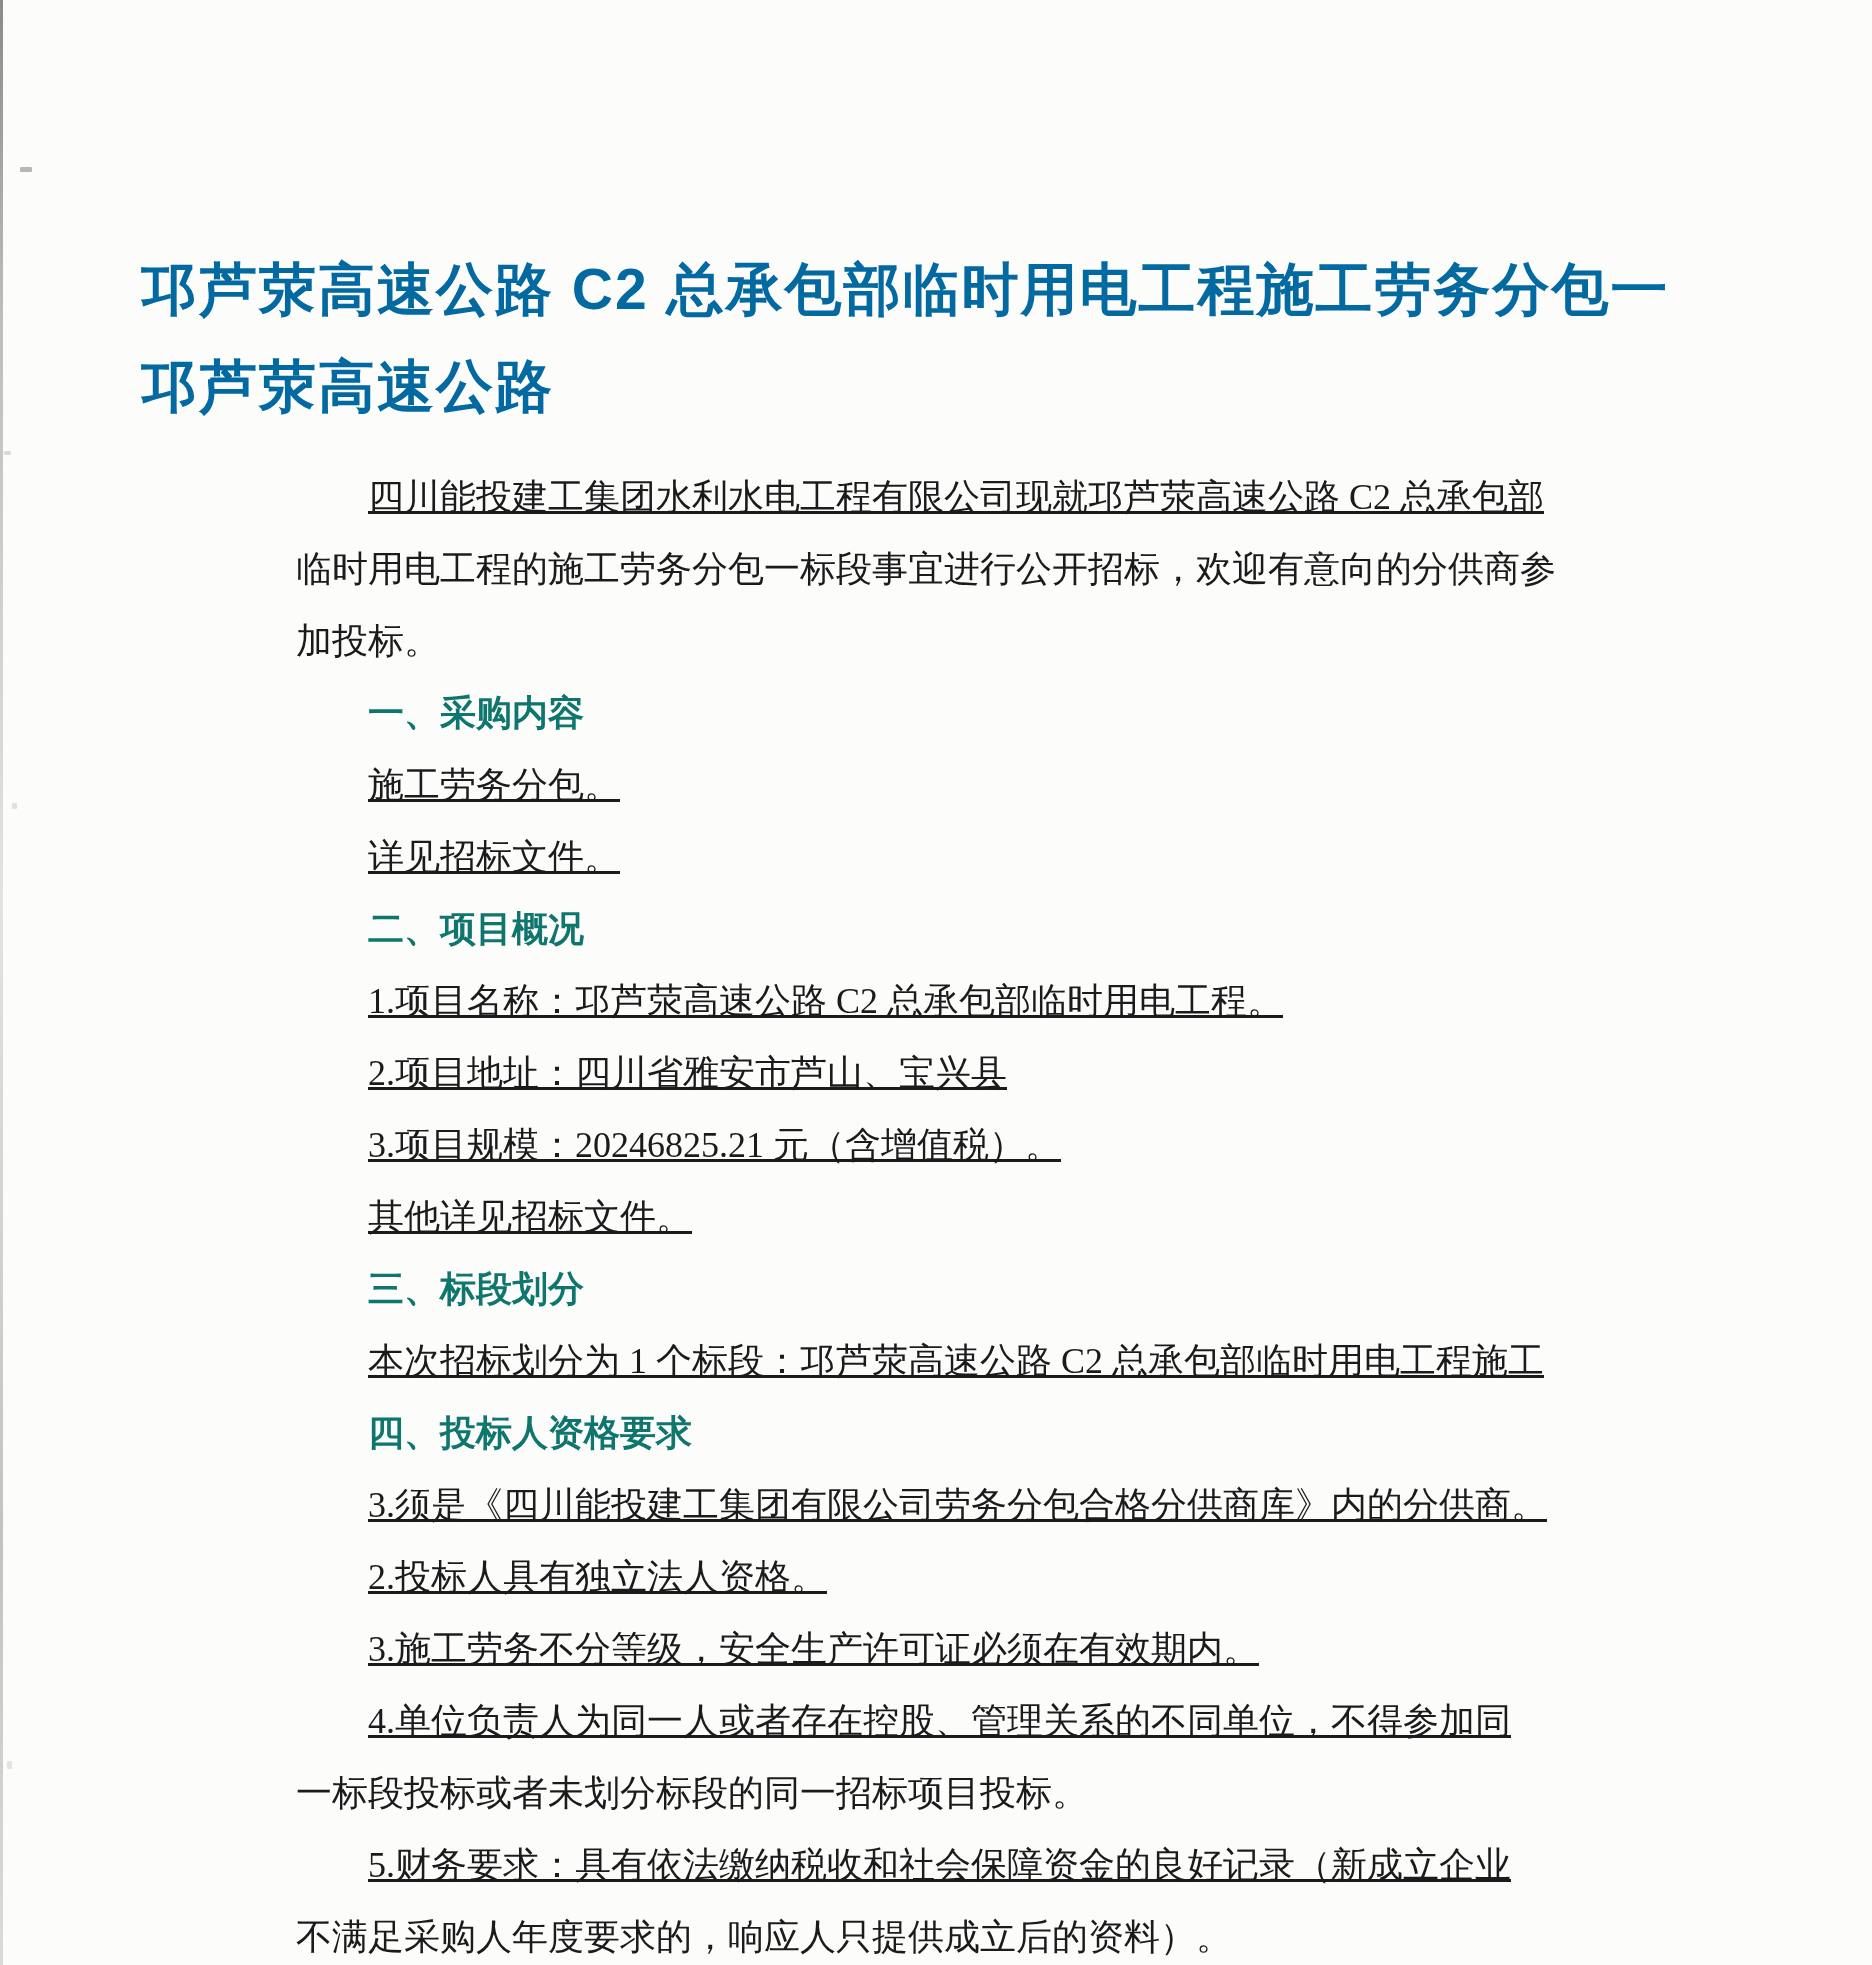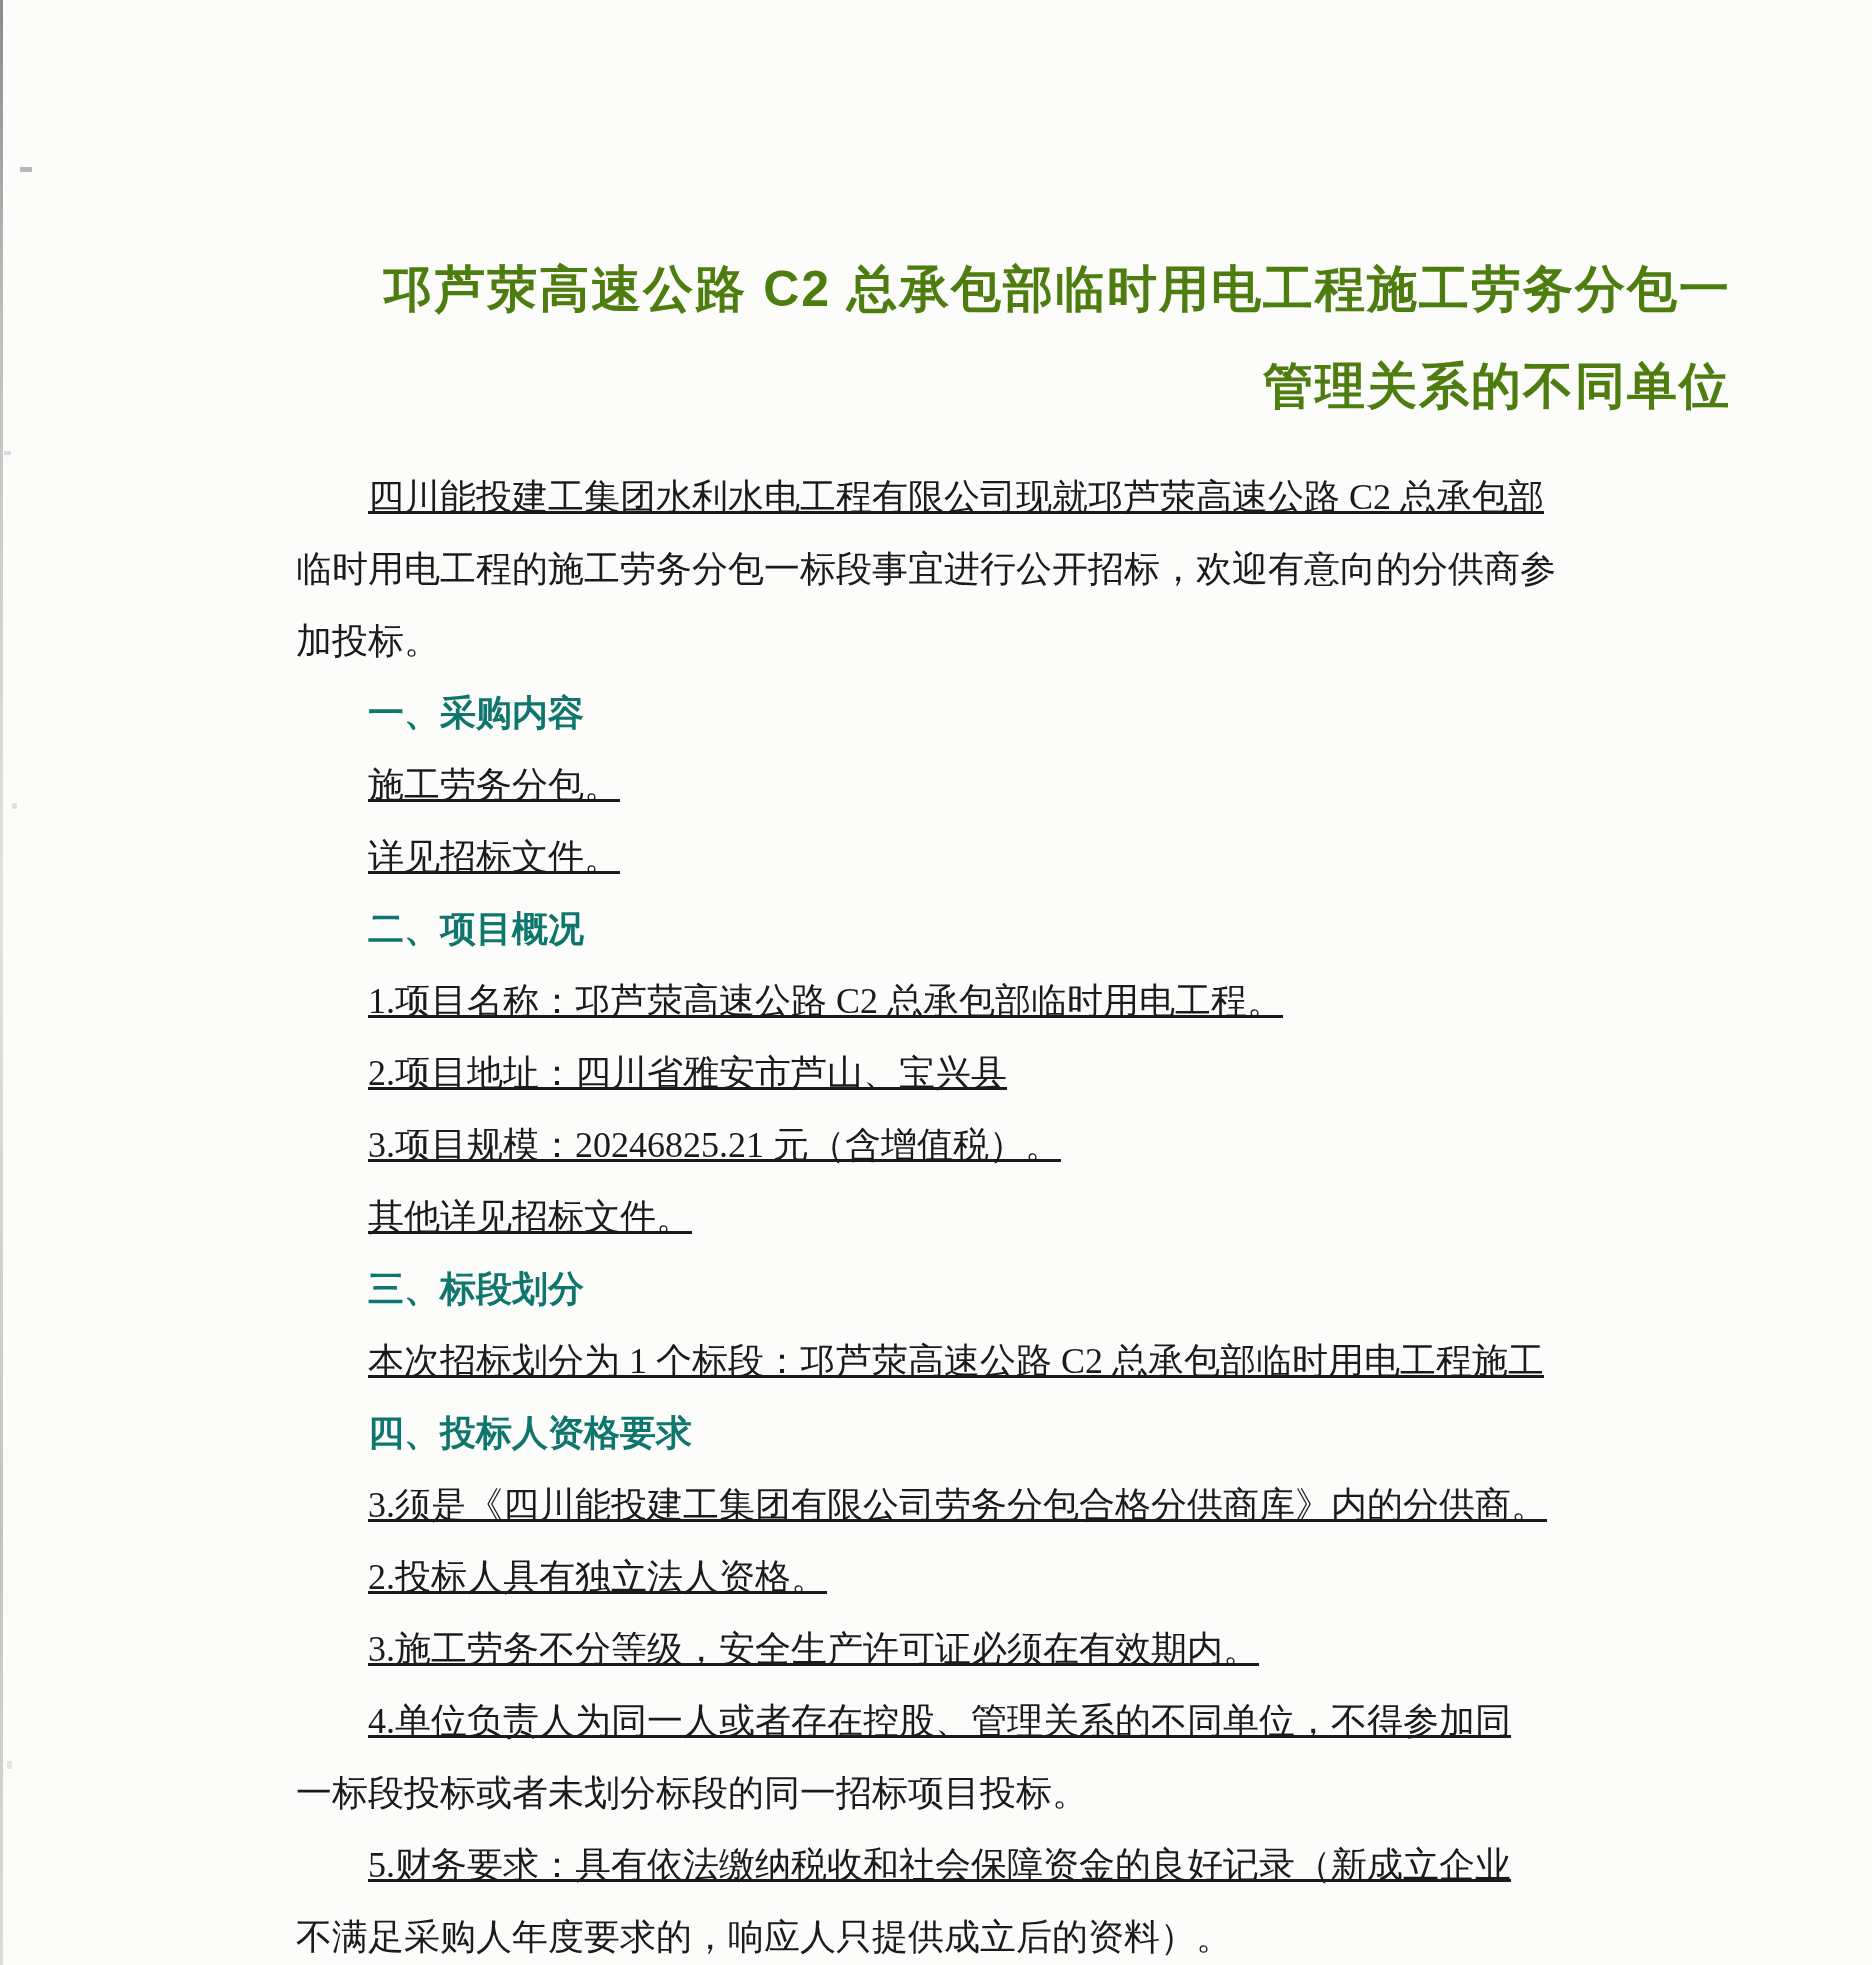--- a/index.html
+++ b/index.html
@@ -36,27 +36,27 @@
   .speck {
     position: absolute;
     background: rgba(100,100,100,.45);
     border-radius: 1.2px;
   }
   .title-block {
     position: absolute;
     top: 241px;
     left: 141px;
     right: 141px;
-    text-align: right;
+    text-align: left;
     font-family: "Liberation Sans", "DejaVu Sans", sans-serif;
     font-weight: 700;
-    font-size: 50px;
+    font-size: 57px;
     line-height: 97px;
     letter-spacing: 2px;
-    color: #4d7c0f;
+    color: #0369a1;
   }
   .body-block {
     position: absolute;
     top: 461px;
     left: 296px;
     width: 1280px;
     font-family: "Liberation Serif", "DejaVu Serif", serif;
     font-size: 36px;
     color: #1b1b1b;
   }
@@ -81,21 +81,21 @@
 <div class="page">
 
   <div class="edge-line"></div>
   <div class="speck" style="left:20.4px;  top:167px;  width:11.8px; height:4.7px;"></div>
   <div class="speck" style="left:3.9px;  top:451px; width:7px; height:3.9px; opacity:.5;"></div>
   <div class="speck" style="left:11.8px;  top:803px; width:5.5px; height:5.5px; opacity:.4;"></div>
   <div class="speck" style="left:7px;  top:1761px; width:4.7px; height:7.9px; opacity:.35;"></div>
 
   <div class="title-block">
     <div>邛芦荥高速公路 C2 总承包部临时用电工程施工劳务分包一</div>
-    <div>管理关系的不同单位</div>
+    <div>邛芦荥高速公路</div>
   </div>
 
   <div class="body-block">
       <div class="line indent">四川能投建工集团水利水电工程有限公司现就邛芦荥高速公路 C2 总承包部</div>
       <div class="line flush">临时用电工程的施工劳务分包一标段事宜进行公开招标，欢迎有意向的分供商参</div>
       <div class="line flush">加投标。</div>
       <div class="line heading">一、采购内容</div>
       <div class="line indent">施工劳务分包。</div>
       <div class="line indent">详见招标文件。</div>
       <div class="line heading">二、项目概况</div>

